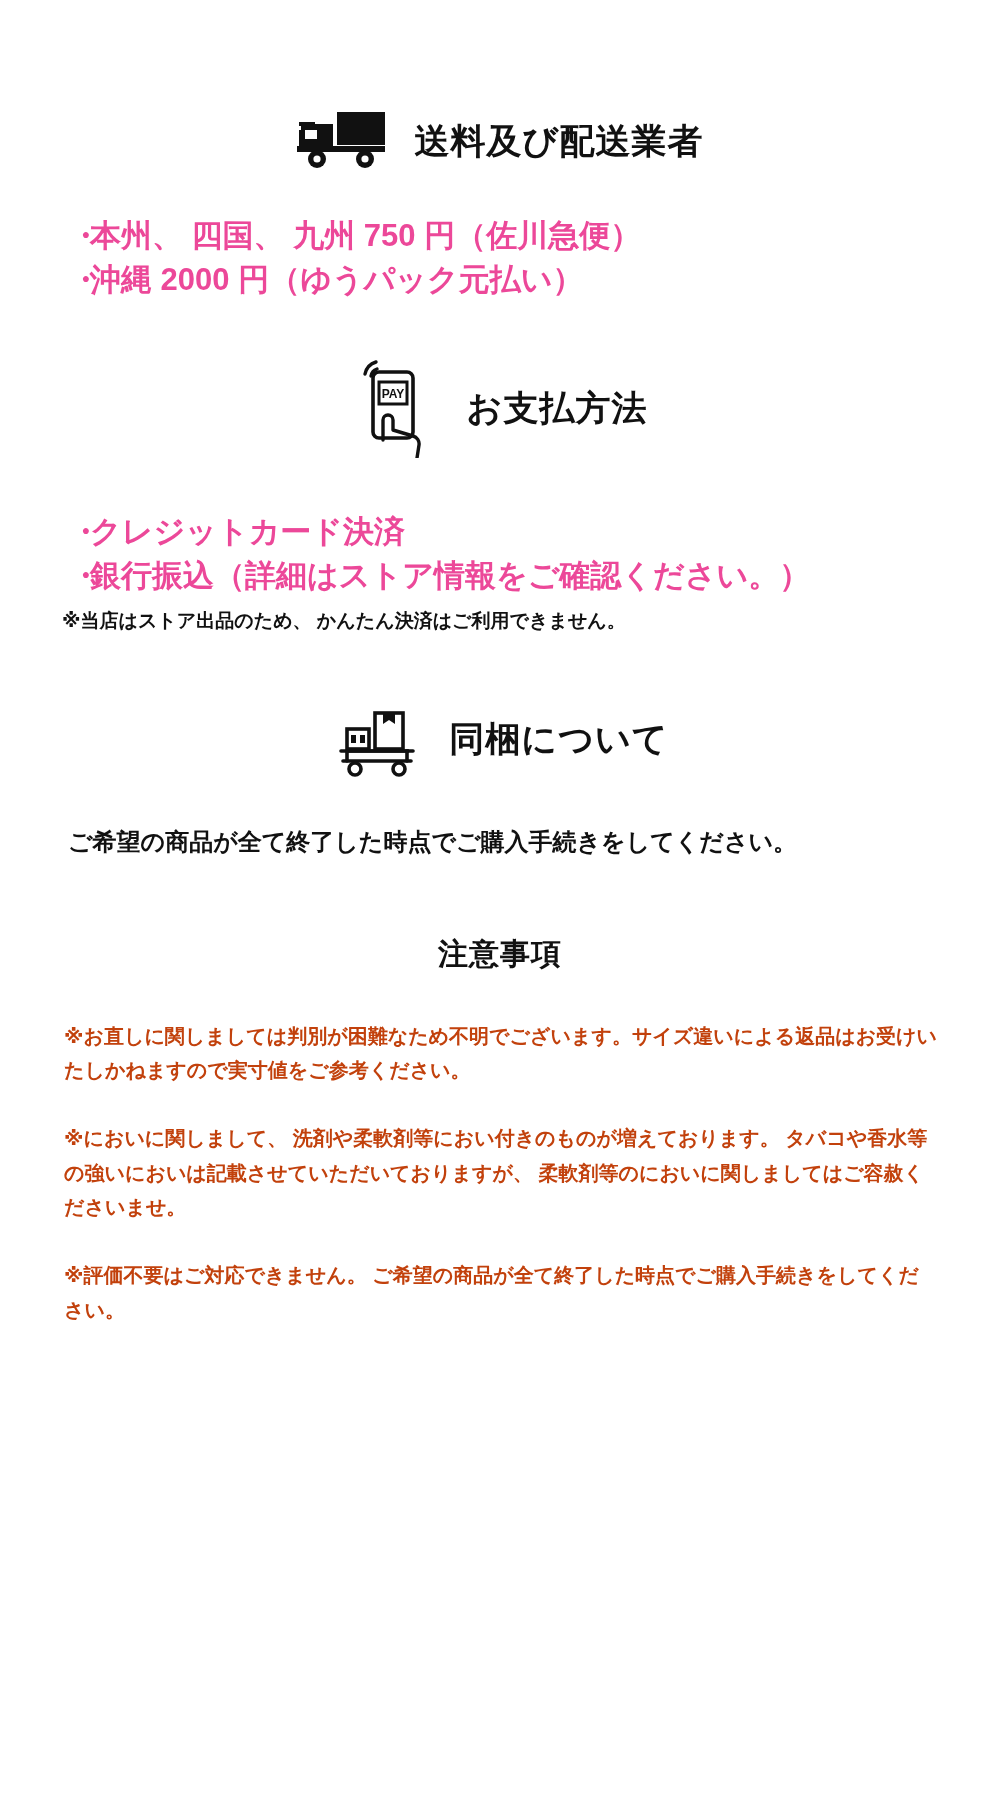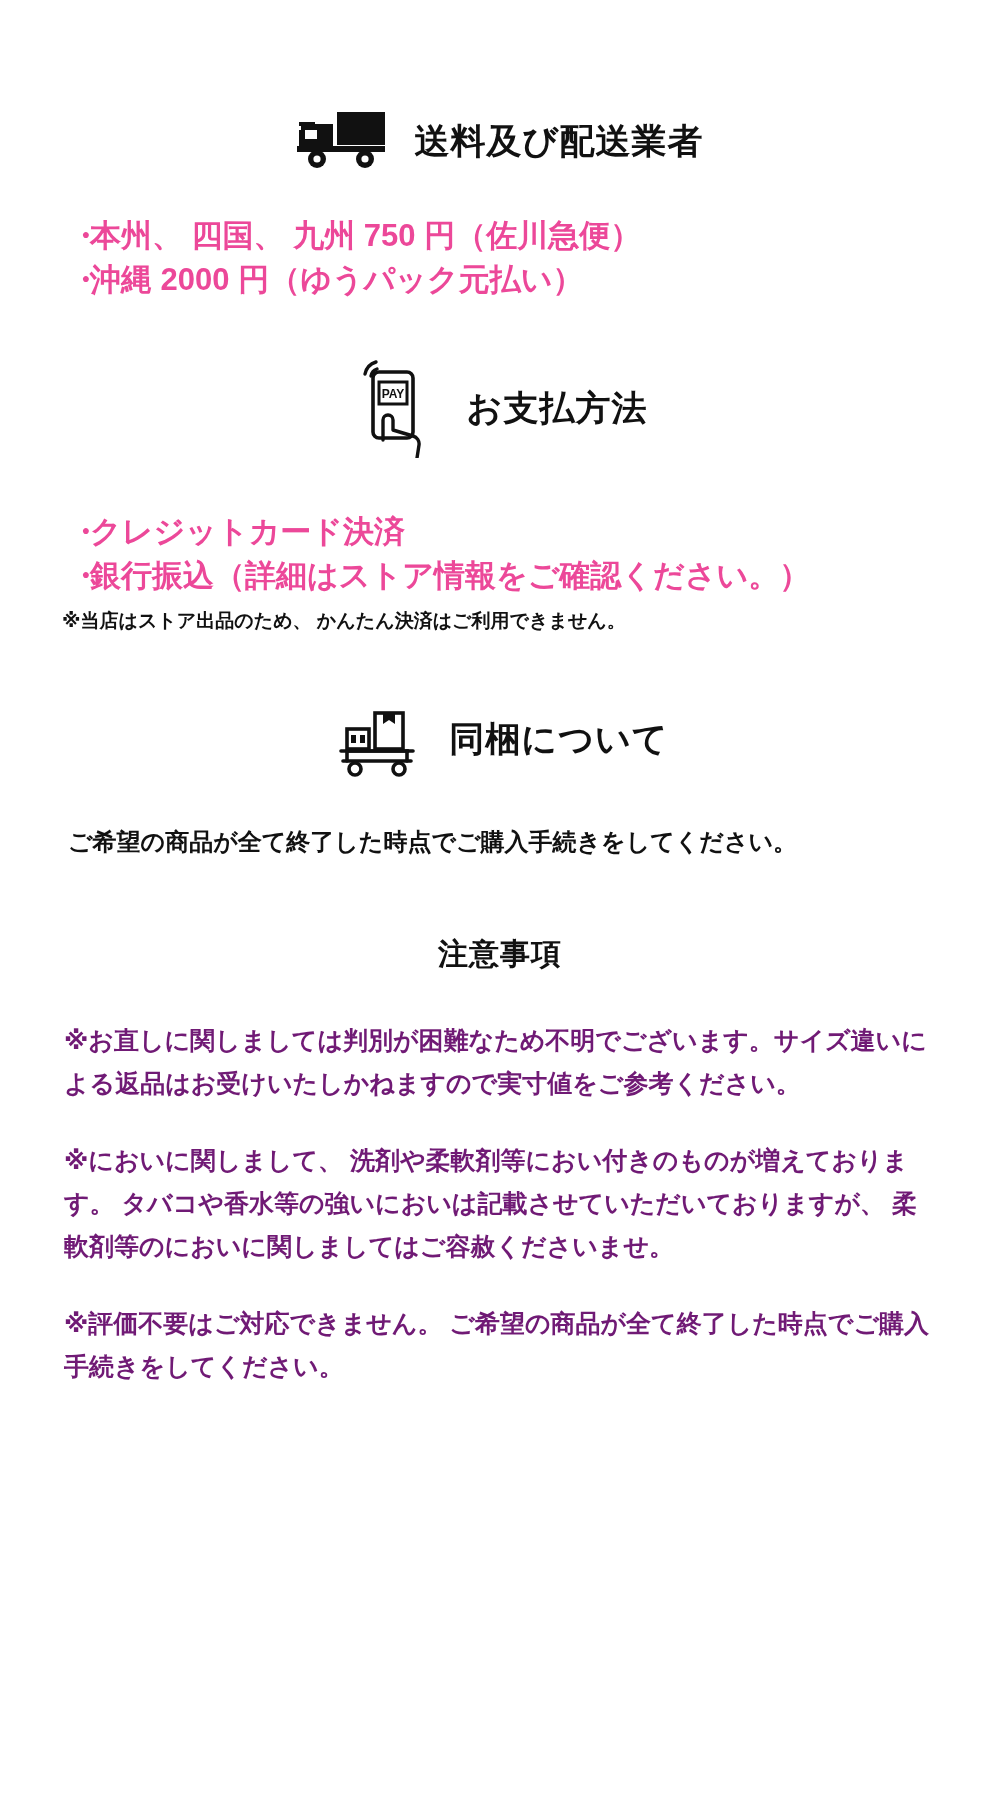--- a/index.html
+++ b/index.html
@@ -81,24 +81,24 @@
 
   .center-title {
     text-align: center;
     font-size: 30px;
     font-weight: 700;
     letter-spacing: 1px;
     color: #111111;
   }
 
   .body-block {
-    font-size: 25px;
+    font-size: 20px;
     font-weight: 700;
     line-height: 1.72;
-    color: #701a75;
+    color: #c2410c;
     margin: 0;
   }
   .body-block + .body-block {
     margin-top: 34px;
   }
 
   
   .s-shipping-head { margin-top: 108px; }
   .s-shipping-list { margin-top: 40px; padding-left: 8px; }
   .s-payment-head { margin-top: 52px; }

